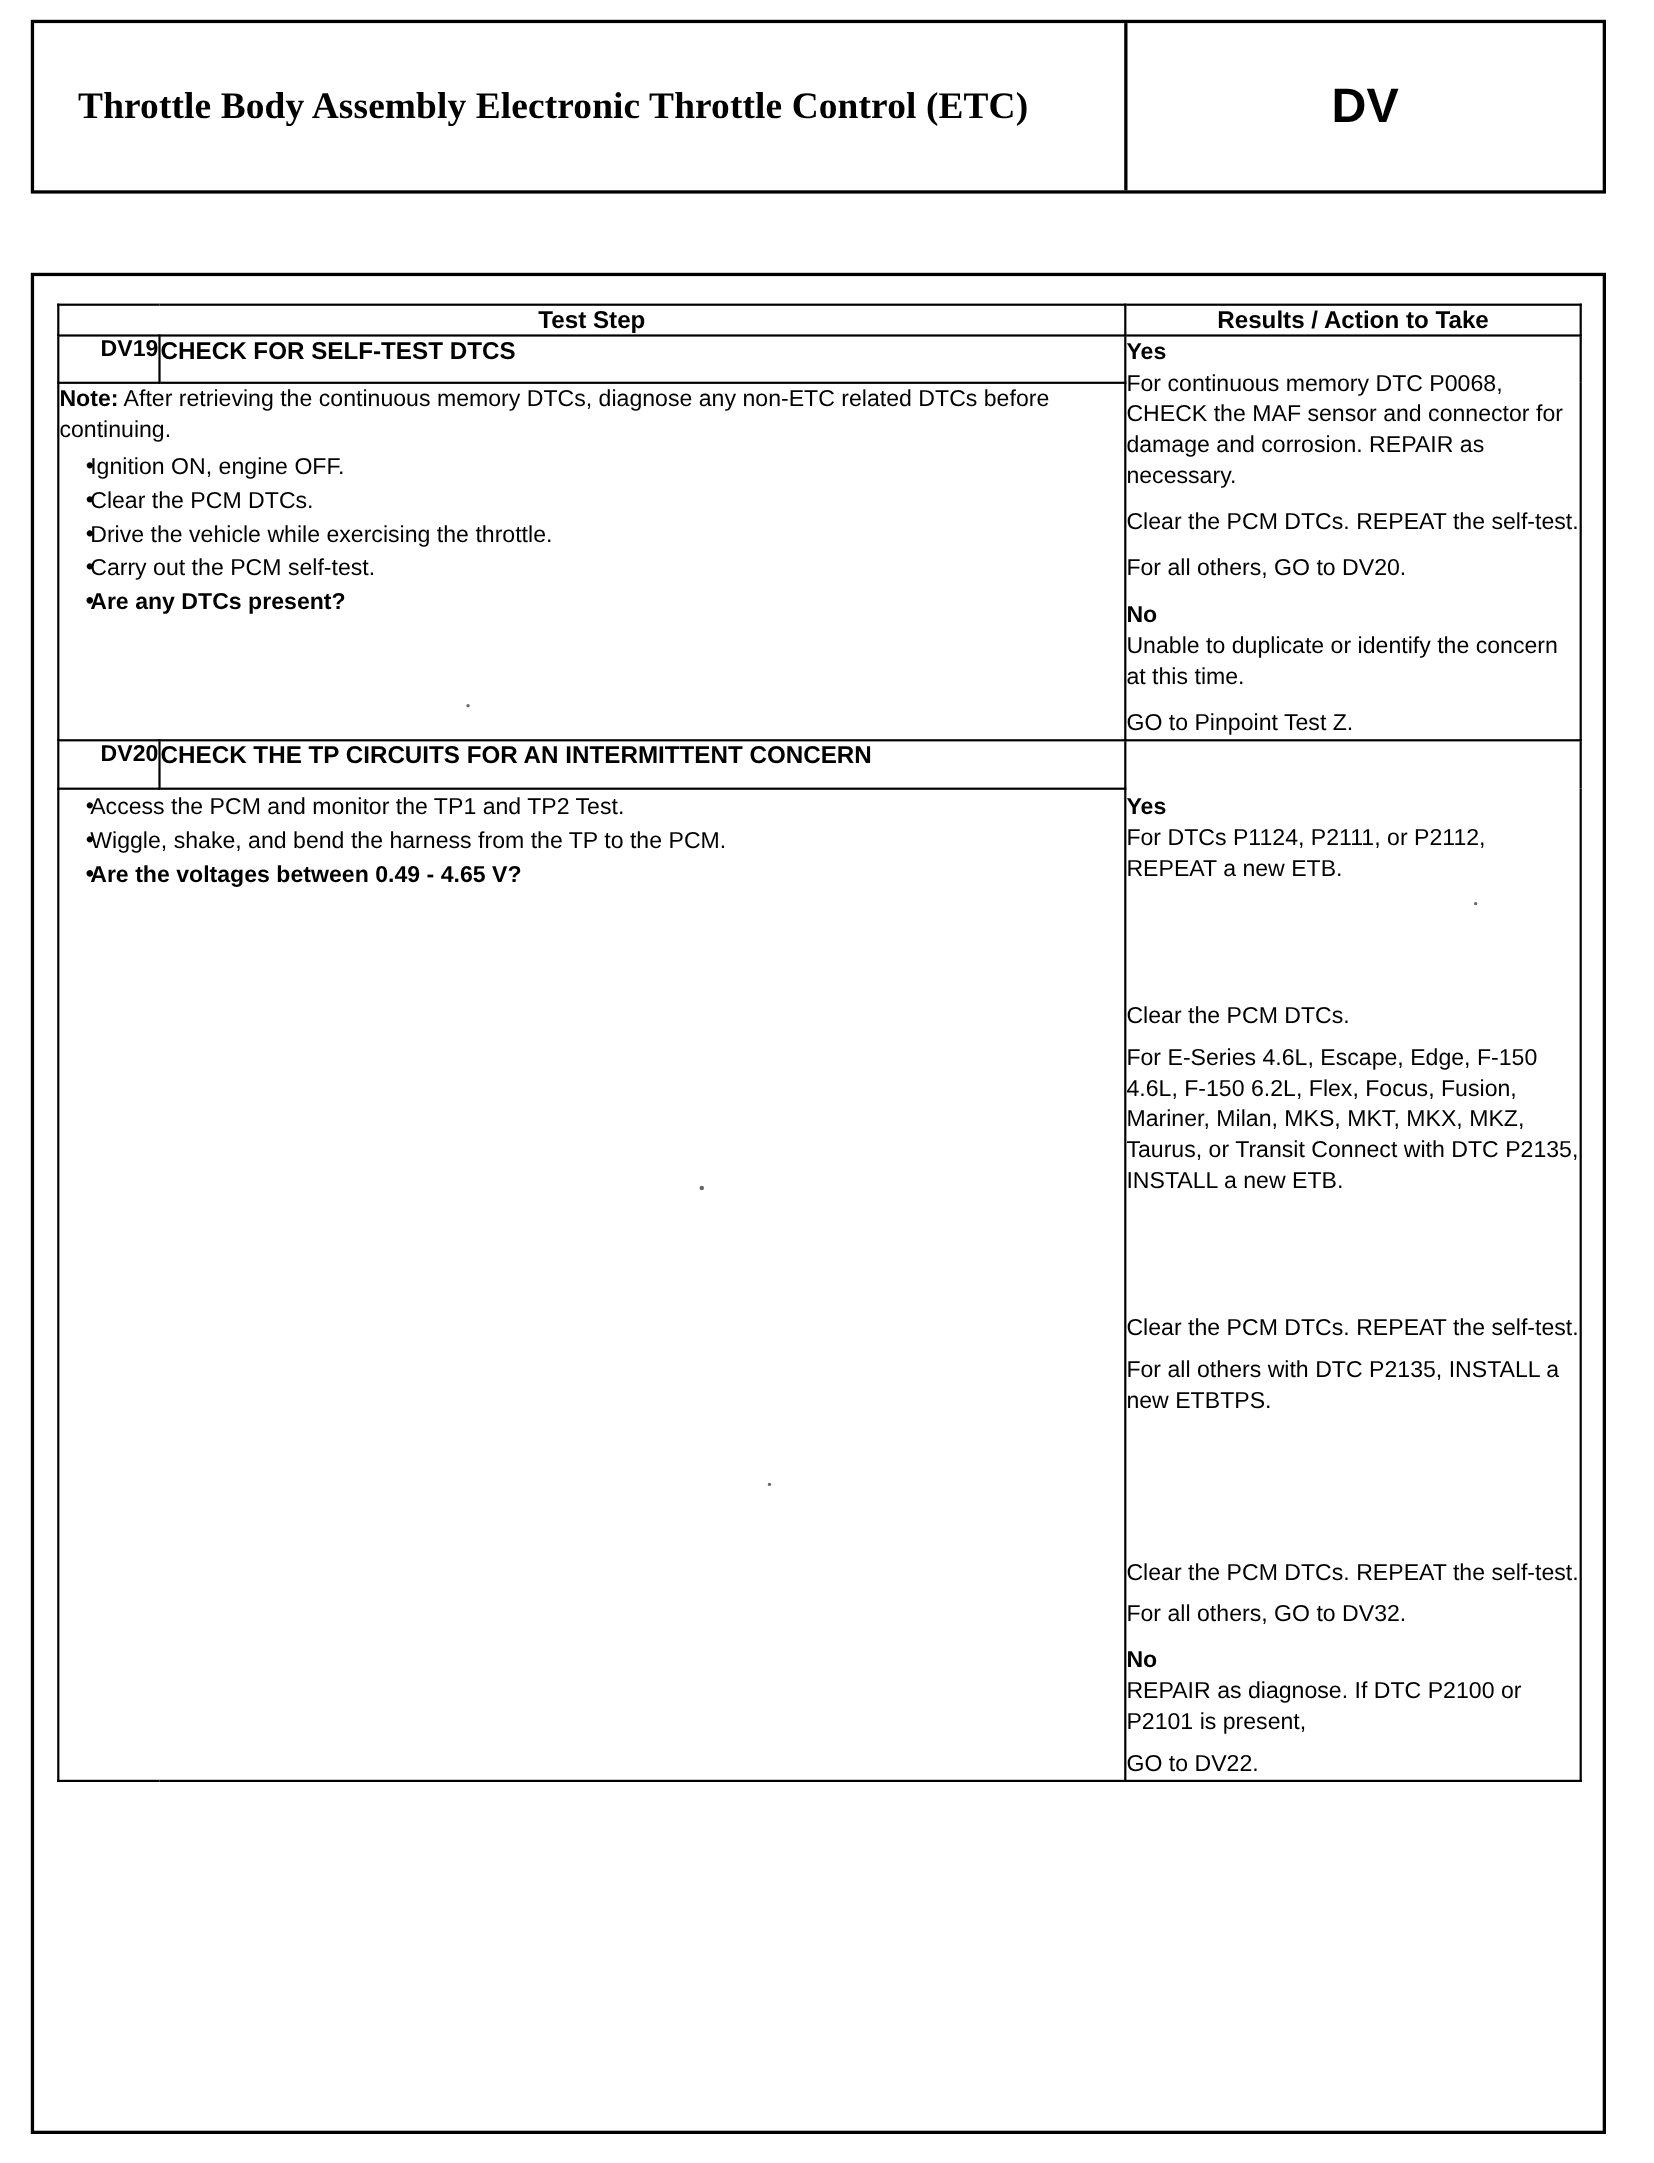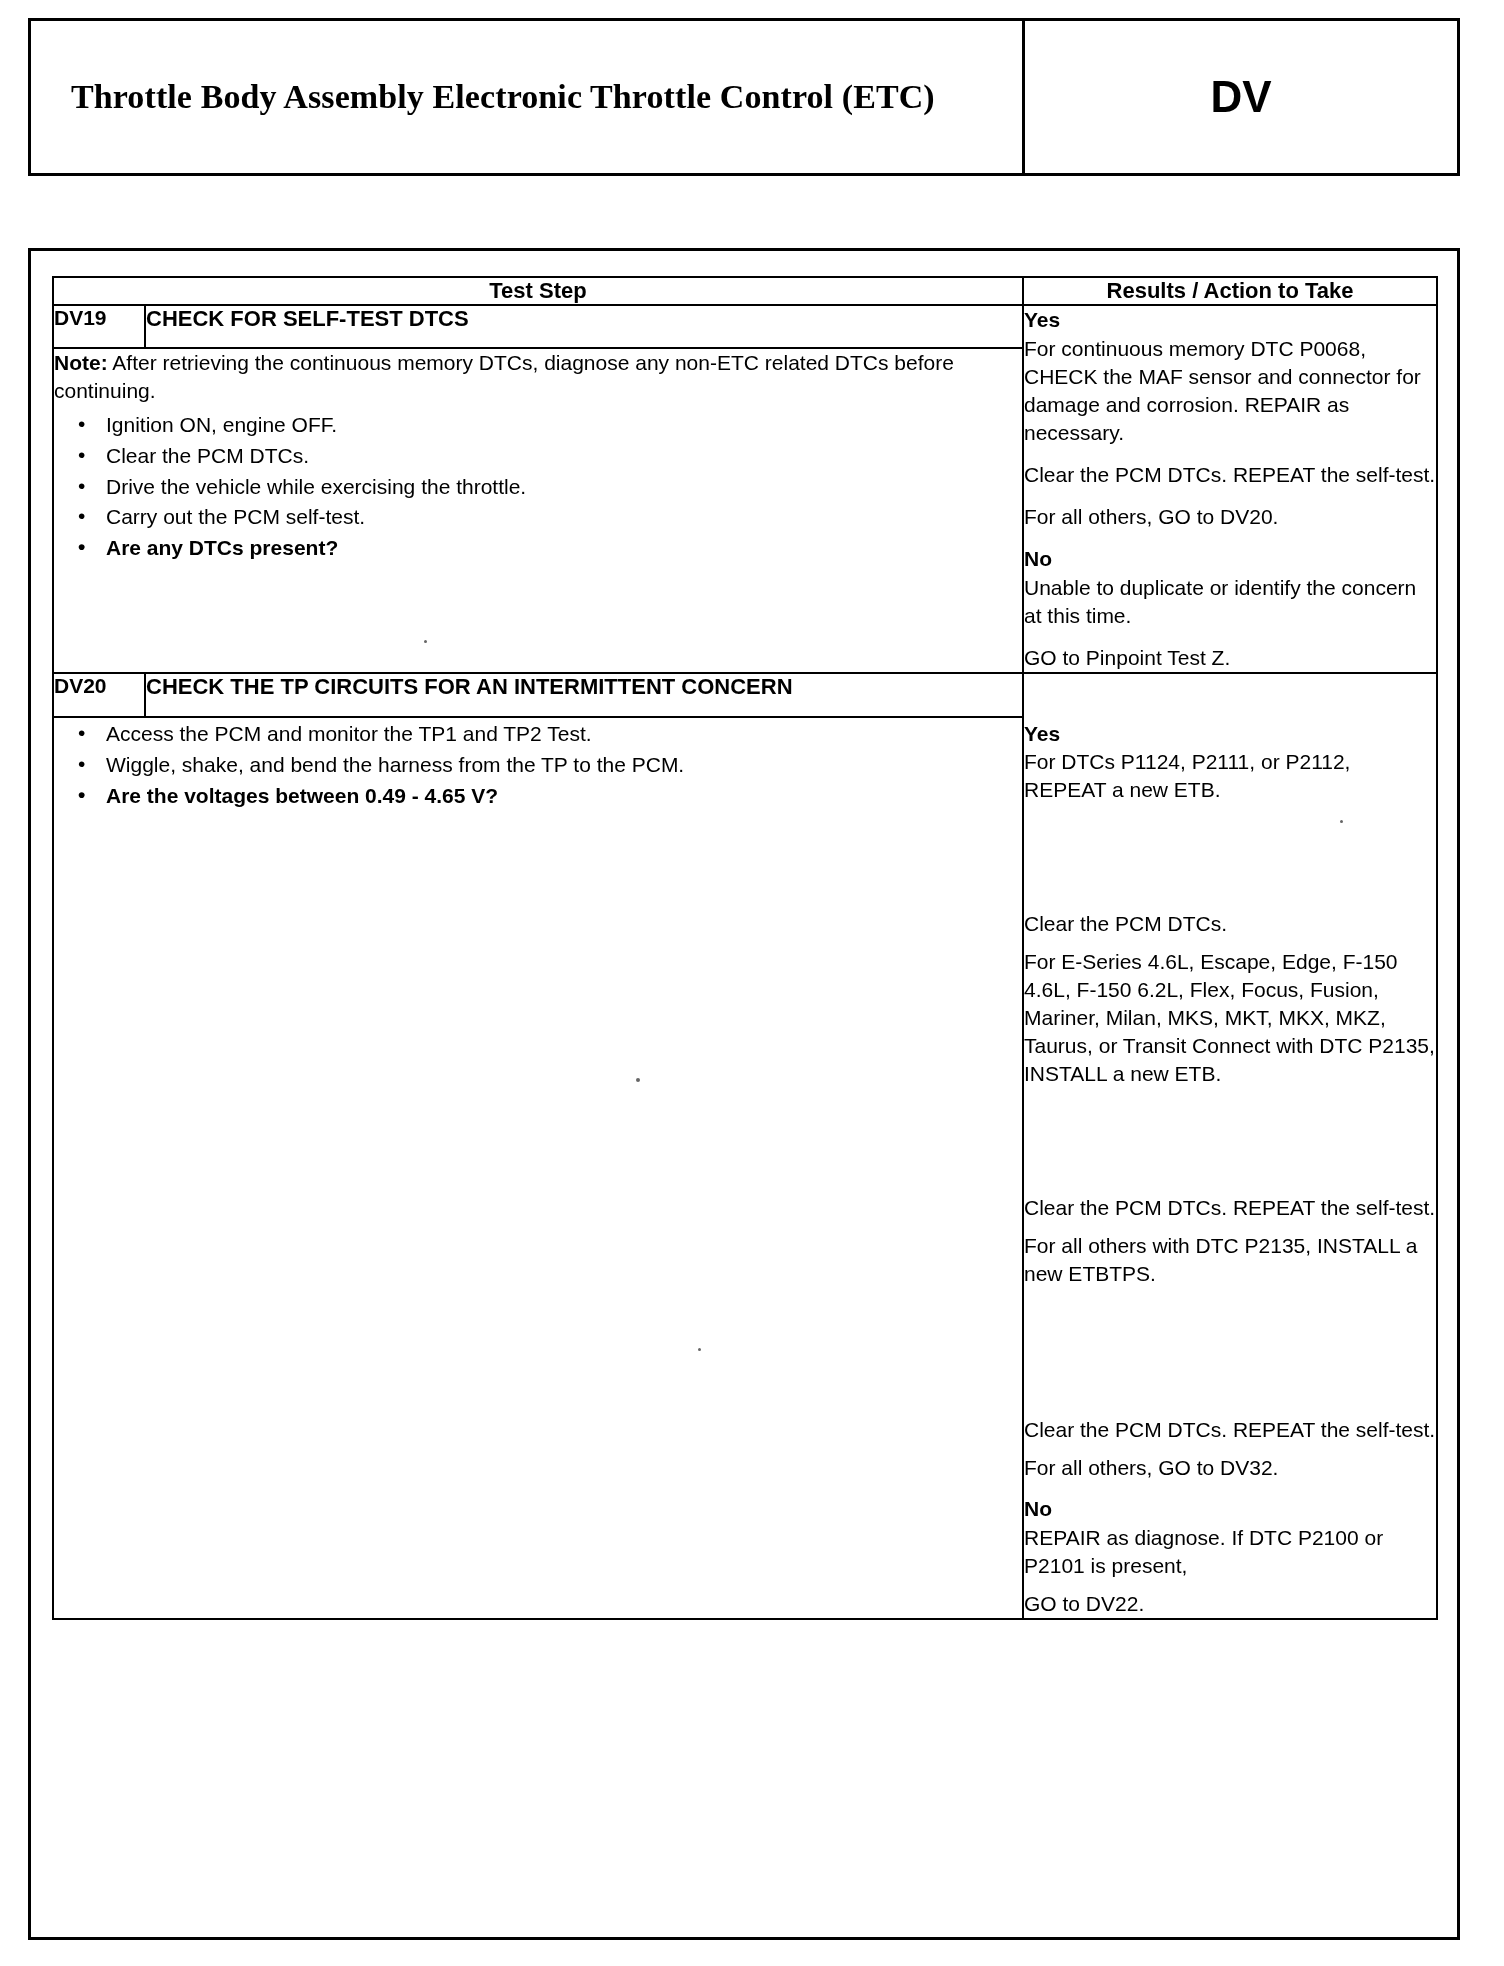--- a/index.html
+++ b/index.html
@@ -97,21 +97,21 @@
   col.c-result { width: 414px; }
 
   th.col-head {
     font-size: 22px;
     font-weight: bold;
     padding: 10px 4px 11px 4px;
     line-height: 1.2;
   }
 
   td.id-cell {
-    text-align: left;
+    text-align: right;
     font-size: 21px;
     font-weight: bold;
     padding: 9px 2px 0 2px;
     white-space: nowrap;
   }
 
   td.title-cell {
     font-size: 22px;
     font-weight: bold;
     padding: 9px 8px 9px 14px;
@@ -137,21 +137,21 @@
   }
   .note-line b { font-weight: bold; }
 
   ul.steps {
     list-style: none;
     margin: 6px 0 0 0;
     padding: 0;
   }
   ul.steps li {
     position: relative;
-    padding-left: 52px;
+    padding-left: 28px;
     margin-bottom: 3px;
     line-height: 1.32;
   }
   ul.steps li:before {
     content: "\2022";
     position: absolute;
     left: 24px;
     top: -1px;
     font-size: 21px;
   }

